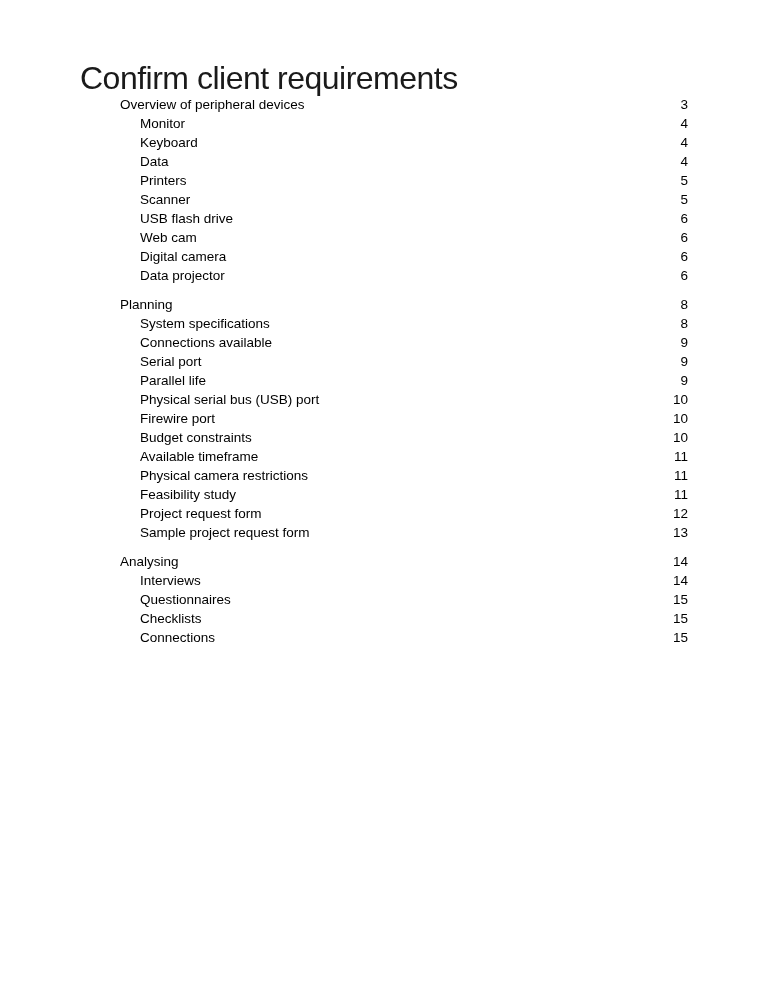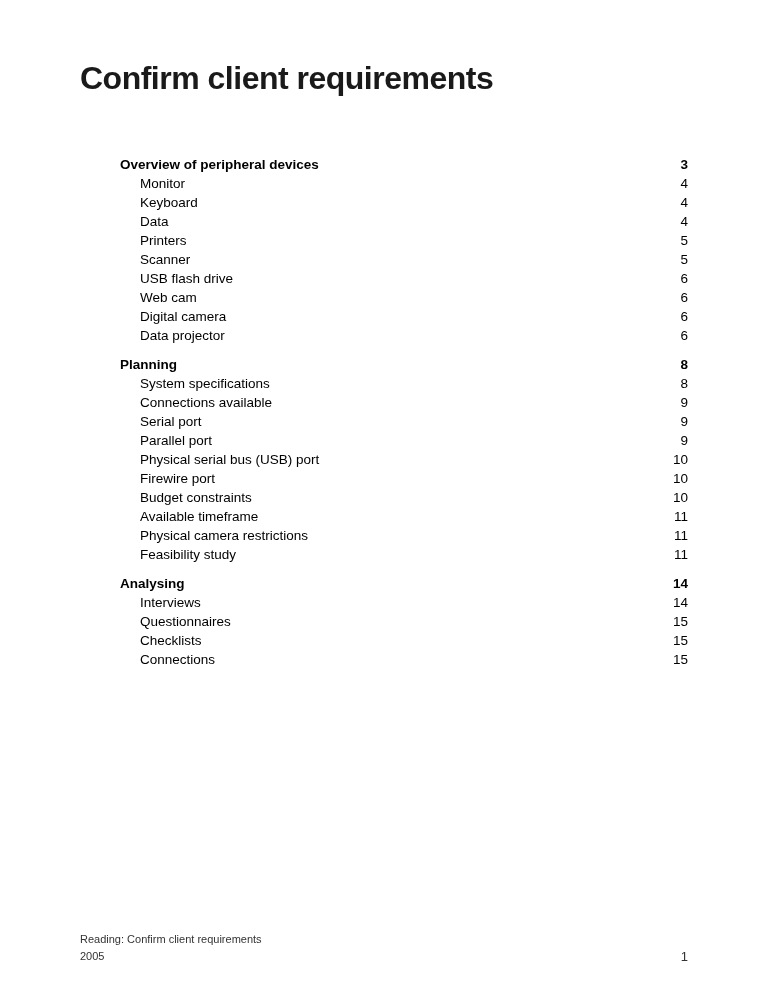--- a/index.html
+++ b/index.html
@@ -20,40 +20,39 @@
     .page {
       width: 768px;
       min-height: 994px;
       background: #ffffff;
       padding: 60px 80px 60px 80px;
       position: relative;
     }
 
     .page-title {
       font-size: 32px;
-      font-weight: bold;
+      font-weight: normal;
       color: #1a1a1a;
-      margin-bottom: 60px;
       letter-spacing: -0.5px;
     }
 
     .toc-container {
       margin-left: 40px;
     }
 
     .toc-entry {
       display: flex;
       justify-content: space-between;
       align-items: baseline;
       margin-bottom: 4px;
       font-size: 13.5px;
     }
 
     .toc-entry.section-header {
-      font-weight: bold;
+      font-weight: normal;
       margin-top: 14px;
       margin-bottom: 4px;
       align-items: flex-end;
     }
 
     .toc-entry.section-header:first-child {
       margin-top: 0;
     }
 
     .toc-entry.sub-item {
@@ -150,21 +149,21 @@
       </div>
       <div class="toc-entry sub-item">
         <span class="toc-label">Connections available</span>
         <span class="toc-page">9</span>
       </div>
       <div class="toc-entry sub-item">
         <span class="toc-label">Serial port</span>
         <span class="toc-page">9</span>
       </div>
       <div class="toc-entry sub-item">
-        <span class="toc-label">Parallel port</span>
+        <span class="toc-label">Parallel life</span>
         <span class="toc-page">9</span>
       </div>
       <div class="toc-entry sub-item">
         <span class="toc-label">Physical serial bus (USB) port</span>
         <span class="toc-page">10</span>
       </div>
       <div class="toc-entry sub-item">
         <span class="toc-label">Firewire port</span>
         <span class="toc-page">10</span>
       </div>
@@ -176,20 +175,28 @@
         <span class="toc-label">Available timeframe</span>
         <span class="toc-page">11</span>
       </div>
       <div class="toc-entry sub-item">
         <span class="toc-label">Physical camera restrictions</span>
         <span class="toc-page">11</span>
       </div>
       <div class="toc-entry sub-item">
         <span class="toc-label">Feasibility study</span>
         <span class="toc-page">11</span>
+      </div>
+      <div class="toc-entry sub-item">
+        <span class="toc-label">Project request form</span>
+        <span class="toc-page">12</span>
+      </div>
+      <div class="toc-entry sub-item">
+        <span class="toc-label">Sample project request form</span>
+        <span class="toc-page">13</span>
       </div>
       <div class="toc-entry section-header">
         <span class="toc-label">Analysing</span>
         <span class="toc-page">14</span>
       </div>
       <div class="toc-entry sub-item">
         <span class="toc-label">Interviews</span>
         <span class="toc-page">14</span>
       </div>
       <div class="toc-entry sub-item">
@@ -199,21 +206,14 @@
       <div class="toc-entry sub-item">
         <span class="toc-label">Checklists</span>
         <span class="toc-page">15</span>
       </div>
       <div class="toc-entry sub-item">
         <span class="toc-label">Connections</span>
         <span class="toc-page">15</span>
       </div>
     </div>
 
-  <div class="footer">
-    <div class="footer-left">
-      <div>Reading: Confirm client requirements</div>
-      <div>2005</div>
-    </div>
-    <div class="footer-right">1</div>
-  </div>
 
 </div>
 
 </body></html>

